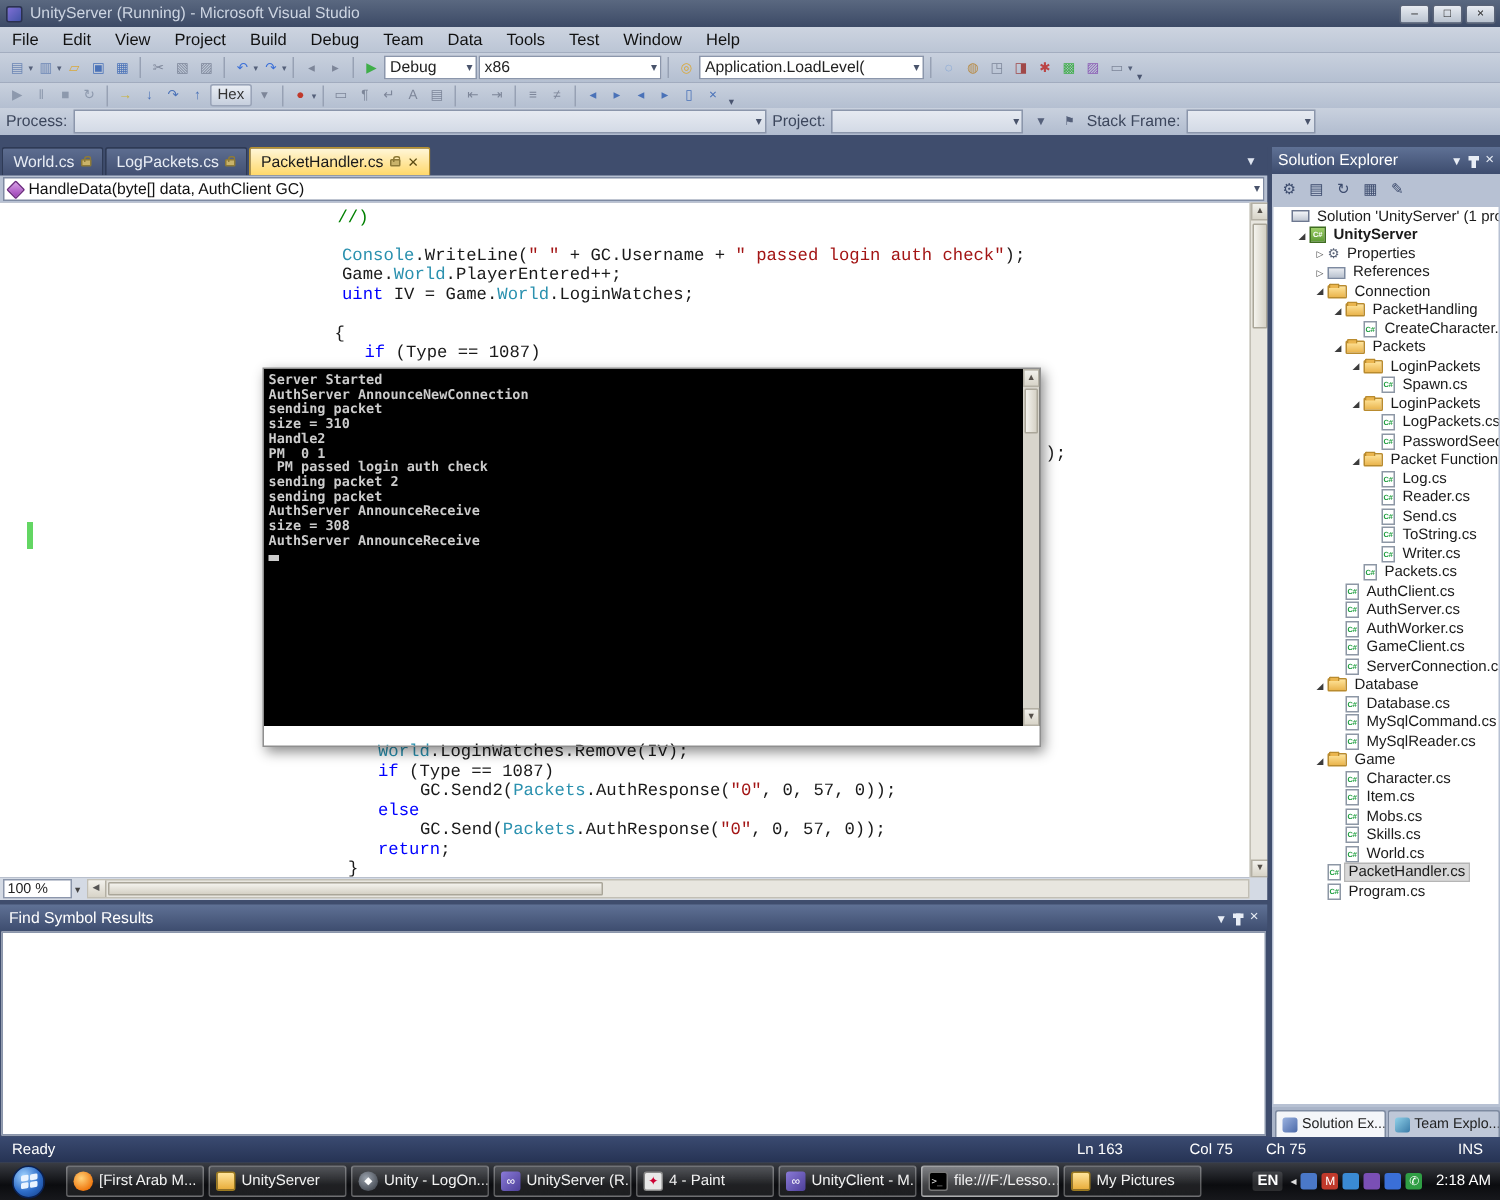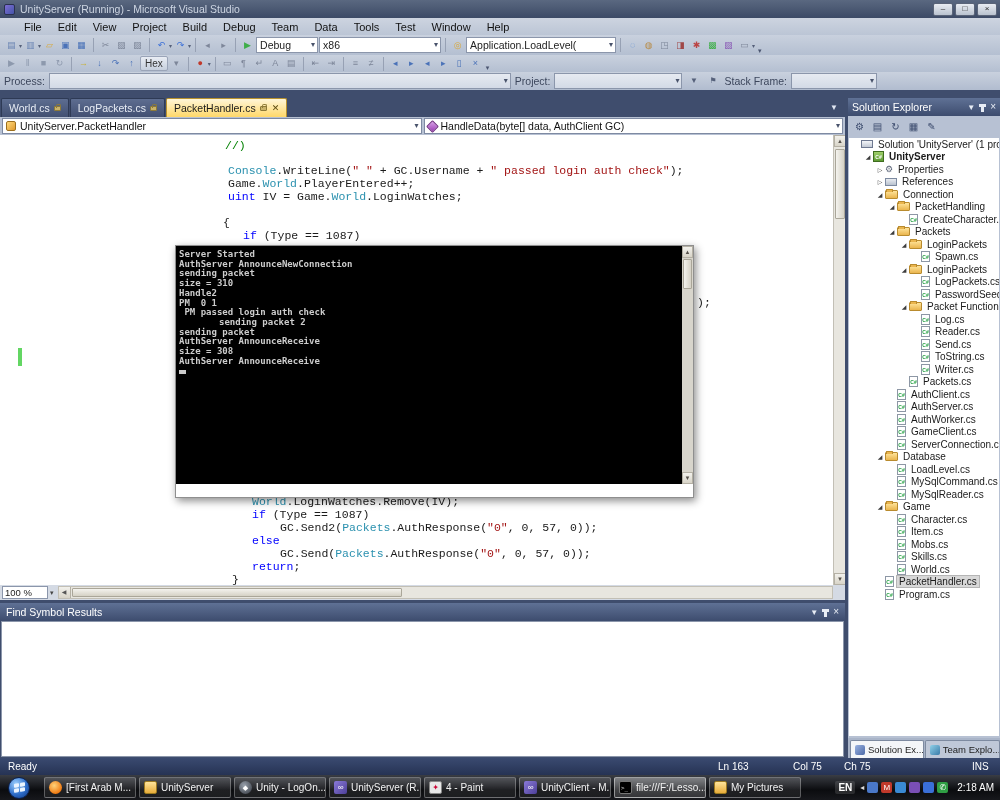--- a/index.html
+++ b/index.html
@@ -5,21 +5,21 @@
   *{margin:0;padding:0;box-sizing:border-box}
   body{font-family:"Liberation Sans",sans-serif;background:#222}
   #root{position:relative;width:1000px;height:800px;overflow:hidden;background:#3f4d6d}
   .abs{position:absolute}
   
   #titlebar{left:0;top:0;width:1000px;height:18px;background:linear-gradient(#5a6880,#3c4a66);display:flex;align-items:center;color:#cdd5e2;font-size:10.5px}
   #vs-logo{width:11px;height:11px;margin:0 5px 0 4px;border-radius:2px;background:linear-gradient(135deg,#7f6fd4,#4354a8);border:1px solid #2a3150}
   .wctl{display:flex;margin-left:auto;margin-right:3px;gap:2px}
   .wbtn{width:20px;height:13px;background:linear-gradient(#e8ecf2,#b9c2cf);border:1px solid #5a6residual478;border:1px solid #5a6478;border-radius:2px;font-size:8px;color:#222;display:flex;align-items:center;justify-content:center;line-height:1}
   
-  #menubar{left:0;top:18px;width:1000px;height:17px;background:linear-gradient(#cdd4e0,#bbc5d5);display:flex;align-items:center;padding-left:16px}
+  #menubar{left:0;top:18px;width:1000px;height:17px;background:linear-gradient(#cdd4e0,#bbc5d5);display:flex;align-items:center;padding-left:0}
   .menu-item{font-size:11px;color:#111;padding:1px 8px;white-space:nowrap}
   
   #toolbar1{left:0;top:35px;width:1000px;height:20px;background:linear-gradient(#c9d1de,#b4bfd1);display:flex;align-items:center;padding-left:4px;gap:1px}
   #toolbar2{left:0;top:55px;width:1000px;height:17px;background:linear-gradient(#c9d1de,#b4bfd1);display:flex;align-items:center;padding-left:4px;gap:1px}
   #toolbar3{left:0;top:72px;width:1000px;height:18px;background:linear-gradient(#c9d1de,#b1bccf);display:flex;align-items:center;padding-left:4px;gap:4px}
   .tb-icon{width:15px;height:15px;border-radius:2px;display:flex;align-items:center;justify-content:center;font-size:9px;line-height:1}
   .tb-sep{width:1px;height:14px;background:#97a1b4;margin:0 3px}
   .tb-dd{font-size:6px;color:#55607a;margin-left:-1px}
   .combo{height:16px;background:#fff;border:1px solid #8b96ab;display:flex;align-items:center;font-size:10.5px;color:#222;padding:0 14px 0 3px;position:relative;white-space:nowrap;overflow:hidden}
   .combo:after{content:"▾";position:absolute;right:2px;top:2px;font-size:8px;color:#49536b}
@@ -253,24 +253,20 @@
       <div class="tab active">
         <span>PacketHandler.cs</span>
         <span class="lock"></span>
         <span class="tab-close">✕</span>
       </div>
     </div>
   <div id="tab-list-arrow" class="abs">▼</div>
 
   <div id="navbar" class="abs">
     <div class="nav-combo">
-      <span class="class-ic"></span>
-      <span>UnityServer.PacketHandler</span>
-    </div>
-    <div class="nav-combo">
       <span class="method-ic"></span>
       <span>HandleData(byte[] data, AuthClient GC)</span>
     </div>
   </div>
 
   <div id="editor" class="abs">
       <div class="code-line" style="left: 225px; top: 4px;"><span class="tk-c">//)</span></div>
       <div class="code-line" style="left: 228px; top: 29px;"><span class="tk-t">Console</span><span class="tk-p">.WriteLine(</span><span class="tk-s">" "</span><span class="tk-p"> + GC.Username + </span><span class="tk-s">" passed login auth check"</span><span class="tk-p">);</span></div>
       <div class="code-line" style="left: 228px; top: 42px;"><span class="tk-p">Game.</span><span class="tk-t">World</span><span class="tk-p">.PlayerEntered++;</span></div>
       <div class="code-line" style="left: 228px; top: 55px;"><span class="tk-k">uint</span><span class="tk-p"> IV = Game.</span><span class="tk-t">World</span><span class="tk-p">.LoginWatches;</span></div>
@@ -456,21 +452,21 @@
           <span class="tlabel">ServerConnection.cs</span>
         </div>
         <div class="tree-row" style="top: 312.5px; padding-left: 26px;">
           <span class="exp">◢</span>
           <span class="ticon ic-folder"></span>
           <span class="tlabel">Database</span>
         </div>
         <div class="tree-row" style="top: 325px; padding-left: 38px;">
           <span class="exp"></span>
           <span class="ticon ic-cs">C#</span>
-          <span class="tlabel">LoadLevel.cs</span>
+          <span class="tlabel">Database.cs</span>
         </div>
         <div class="tree-row" style="top: 337.5px; padding-left: 38px;">
           <span class="exp"></span>
           <span class="ticon ic-cs">C#</span>
           <span class="tlabel">MySqlCommand.cs</span>
         </div>
         <div class="tree-row" style="top: 350px; padding-left: 38px;">
           <span class="exp"></span>
           <span class="ticon ic-cs">C#</span>
           <span class="tlabel">MySqlReader.cs</span>
@@ -535,21 +531,21 @@
         <div class="sb-thumb" style="top:13px;height:30px;width:9px"></div>
         <div class="sb-btn" style="top:226px;width:11px">▼</div>
       </div>
     <div class="con-line" style="top: 4px;">Server Started</div>
         <div class="con-line" style="top: 13.7px;">AuthServer AnnounceNewConnection</div>
         <div class="con-line" style="top: 23.4px;">sending packet</div>
         <div class="con-line" style="top: 33.1px;">size = 310</div>
         <div class="con-line" style="top: 42.8px;">Handle2</div>
         <div class="con-line" style="top: 52.5px;">PM  0 1</div>
         <div class="con-line" style="top: 62.2px;"> PM passed login auth check</div>
-        <div class="con-line" style="top: 71.9px; margin-left: 40px;">sending packet 2</div>
+        <div class="con-line" style="top: 71.9px;">sending packet 2</div>
         <div class="con-line" style="top: 81.6px;">sending packet</div>
         <div class="con-line" style="top: 91.3px;">AuthServer AnnounceReceive</div>
         <div class="con-line" style="top: 101px; text-align: right;">size = 308</div>
         <div class="con-line" style="top: 110.7px;">AuthServer AnnounceReceive</div>
         <div id="con-cursor" style="top: 124.4px;"></div>
       </div>
   </div>
 
   <div id="statusbar" class="abs">
     <span id="status-ready">Ready</span>

